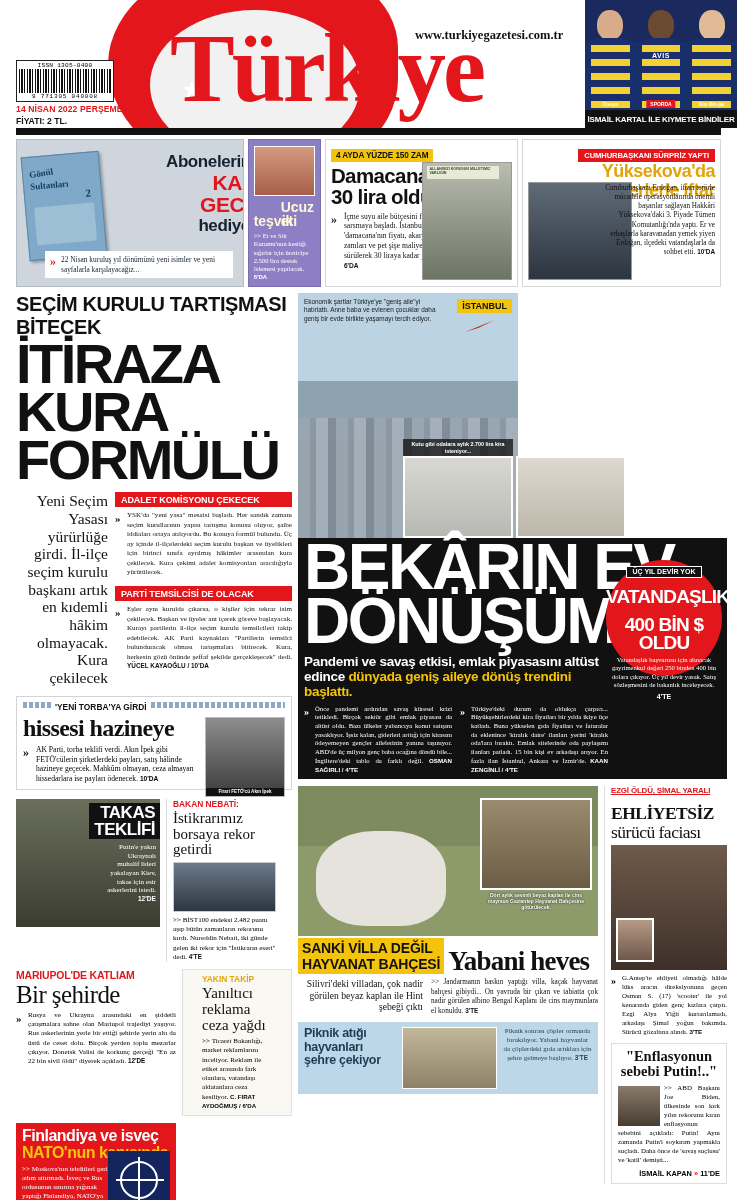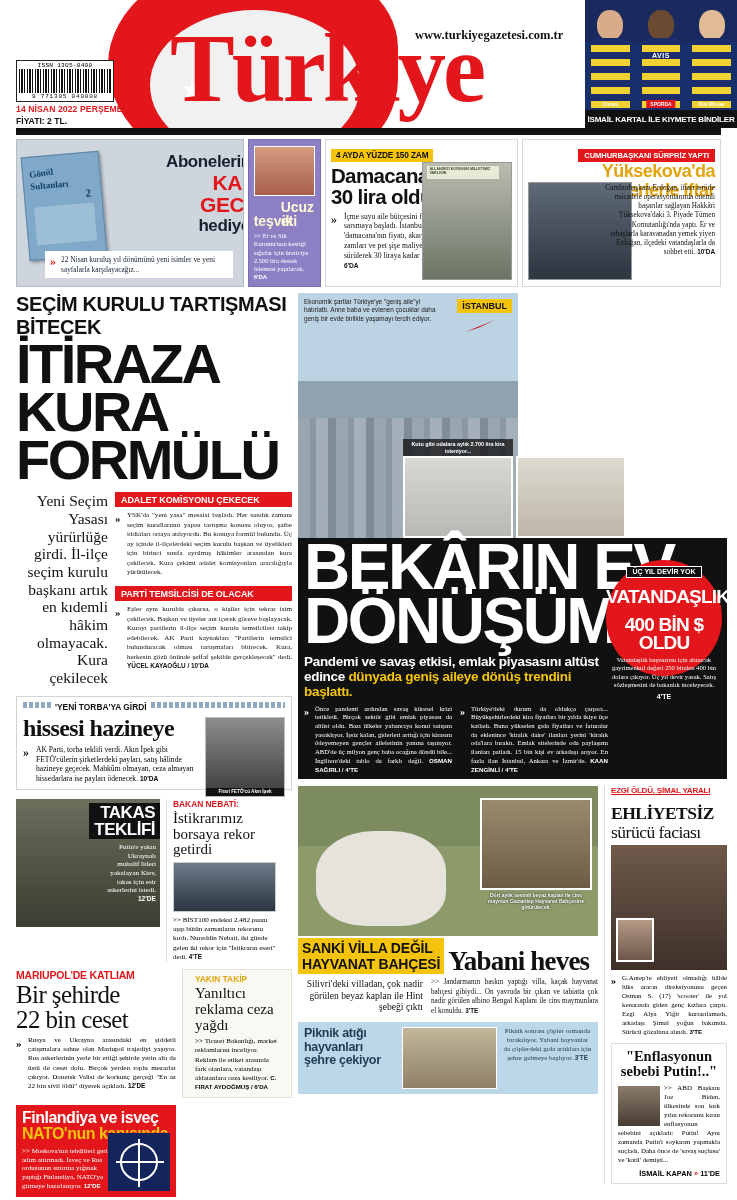--- a/index.html
+++ b/index.html
@@ -180,21 +180,21 @@
   .nebati-b b { font-family:"Liberation Sans",sans-serif; font-size:6.3px;}
 
   
   .row3 { display:flex; gap:6px; margin-top:7px; }
   .mariupol { width:160px; }
   .mar-k { font-family:"Liberation Sans",sans-serif; font-weight:bold; font-size:10.5px; color:#e2161b; letter-spacing:-.2px;}
   .mar-h { font-family:"Liberation Serif",serif; font-size:25px; line-height:1.0; color:#111; margin-top:1px; letter-spacing:-.6px;}
   .mar-b { position:relative; font-family:"Liberation Serif",serif; font-size:7.1px; line-height:1.3; margin-top:4px; padding-left:12px; text-align:justify;}
   .mar-b::before { content:"\0BB"; position:absolute; left:0; top:0; font-weight:bold; font-size:11px;}
   .mar-b b { font-family:"Liberation Sans",sans-serif; font-size:6.3px;}
-  .yakin { width:110px; border:1px solid #e6e2d8; background:#faf8f3; padding:4px 12px; border-left:1px solid #ddd;}
+  .yakin { width:110px; border:1px solid #e6e2d8; background:#faf8f3; padding:4px 19px; border-left:1px solid #ddd;}
   .yakin-k { font-family:"Liberation Sans",sans-serif; font-weight:bold; font-size:8.4px; color:#e2a40c;}
   .yakin-h { font-family:"Liberation Serif",serif; font-size:15px; line-height:1.05; margin-top:2px; color:#111;}
   .yakin-b { font-family:"Liberation Serif",serif; font-size:7.1px; line-height:1.3; margin-top:4px;}
   .yakin-b b { font-family:"Liberation Sans",sans-serif; font-size:6.1px;}
 
   
   .nato { position:relative; width:160px; background:#e2161b; margin-top:7px; padding:5px 6px 6px; }
   .nato-h1 { font-family:"Liberation Sans",sans-serif; font-weight:bold; font-size:16px; color:#fff; line-height:1.04; letter-spacing:-.5px;}
   .nato-h2 { font-family:"Liberation Sans",sans-serif; font-weight:bold; font-size:16px; color:#f4c40c; line-height:1.04; letter-spacing:-.5px;}
   .nato-b { width:86px; font-family:"Liberation Serif",serif; font-size:7px; line-height:1.26; color:#fff; margin-top:4px;}
@@ -473,21 +473,20 @@
             <b>4'TE</b>
           </div>
         </div>
       </div>
 
       <div class="row3">
         <div class="mariupol">
           <div class="mar-k">MARIUPOL'DE KATLIAM</div>
           <div class="mar-h">
             <div>Bir şehirde</div>
-            <div>22 bin ceset</div>
           </div>
           <div class="mar-b">
             <span>Rusya ve Ukrayna arasındaki en şiddetli çatışmalara sahne olan Mariupol trajediyi yaşıyor. Rus askerlerinin yerle bir ettiği şehirde yerin altı da üstü de ceset dolu. Birçok yerden toplu mezarlar çıkıyor. Donetsk Valisi de korkunç gerçeği "En az 22 bin sivil öldü" diyerek açıkladı.</span>
             <b>12'DE</b>
           </div>
         </div>
         <div class="yakin">
           <div class="yakin-k">YAKIN TAKİP</div>
           <div class="yakin-h">Yanıltıcı reklama ceza yağdı</div>
           <div class="yakin-b">

